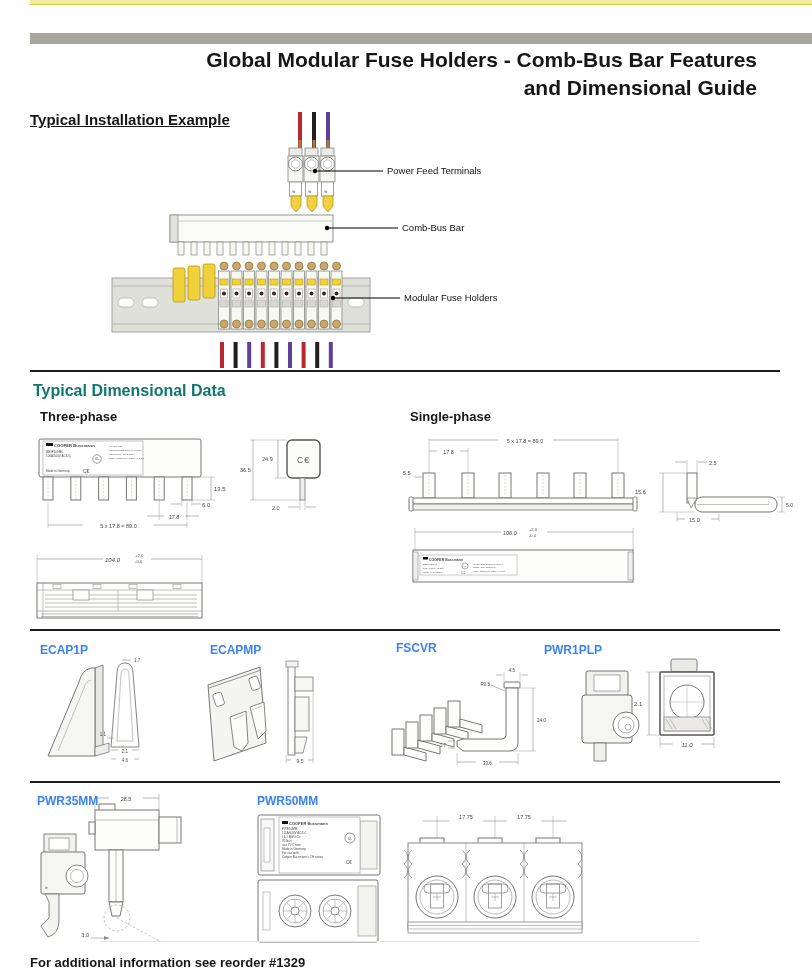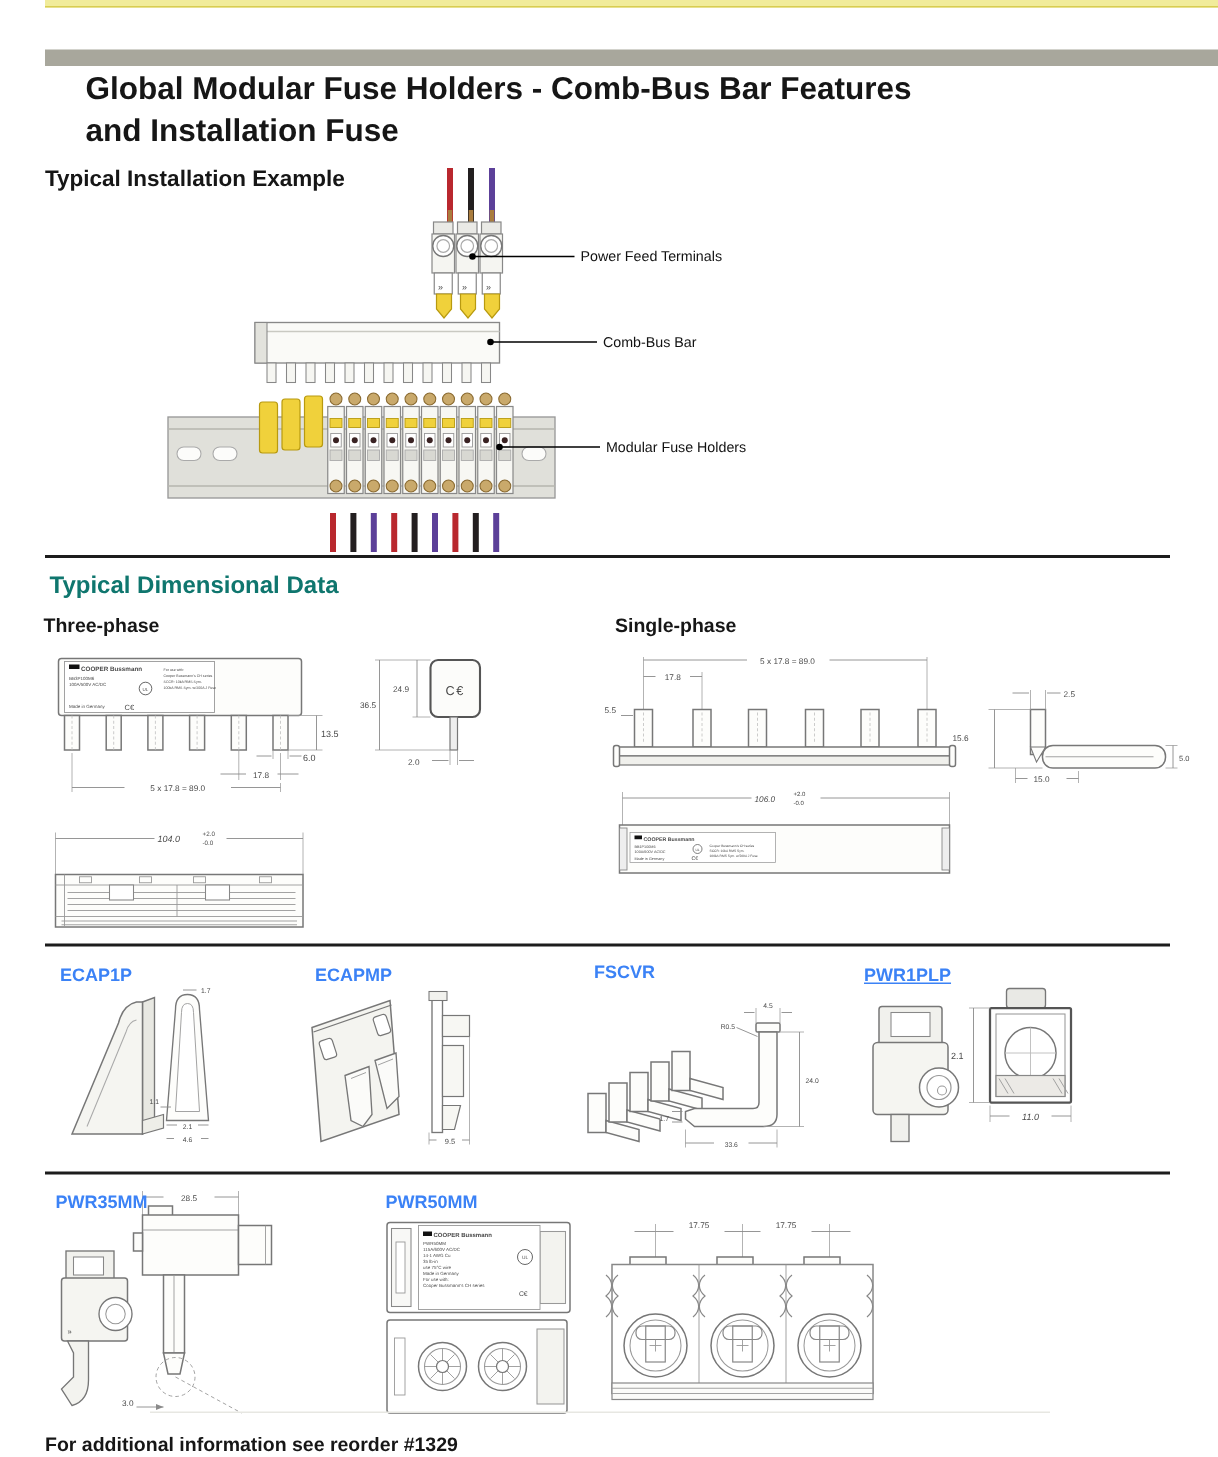--- a/index.html
+++ b/index.html
@@ -1,20 +1,20 @@
 <!DOCTYPE html>
 <html><head>
 <meta charset="utf-8">
 <style>
   html,body{margin:0;padding:0;background:#fff;}
   #page{position:relative;width:812px;height:971px;background:#fff;overflow:hidden;
         font-family:"Liberation Sans",sans-serif;color:#1a1a1a;}
   .abs{position:absolute;}
   .rule{position:absolute;height:2px;background:#1c1c1c;left:30px;width:750px;}
-  .title{position:absolute;left:57px;top:46px;width:700px;font-size:21px;font-weight:bold;line-height:1.32;color:#161616;}
+  .title{position:absolute;left:57px;top:46px;width:700px;font-size:21px;font-weight:bold;line-height:1.32;color:#161616;text-align:right;}
   .h2{position:absolute;font-size:15px;font-weight:bold;color:#161616;}
   .h2b{position:absolute;font-size:16px;font-weight:bold;color:#0f766e;}
   .h3{position:absolute;font-size:13px;font-weight:bold;color:#161616;}
   .ph{position:absolute;font-size:12px;font-weight:bold;color:#3b82f6;z-index:2;}
   .footer{position:absolute;left:30px;top:955px;font-size:13px;font-weight:bold;color:#161616;}
   svg{position:absolute;overflow:visible;}
   svg text{font-family:"Liberation Sans",sans-serif;fill:#4a4a4a;}
   .dl{stroke:#8a8a8a;stroke-width:0.6;fill:none;}
   .xl{stroke:#9a9a9a;stroke-width:0.5;fill:none;}
   .ol{stroke:#777;stroke-width:1;fill:#fdfdfb;}
@@ -25,24 +25,24 @@
 </head>
 <body>
 
 <div id="page">
 
   <div class="abs" style="left: 30px; top: 0px; right: 0px; height: 4px; border-bottom: 1px solid rgb(216, 205, 82); background: rgb(241, 236, 155);"></div>
   <div class="abs" style="left: 30px; top: 33px; right: 0px; height: 11px; background: rgb(168, 167, 156);"></div>
 
   <div class="title">
     <div>Global Modular Fuse Holders - Comb-Bus Bar Features</div>
-    <div>and Installation Fuse</div>
+    <div>and Dimensional Guide</div>
   </div>
 
-  <div class="h2" style="left:30px;top:111px;">Typical Installation Example</div>
+  <div class="h2" style="left:30px;top:111px;text-decoration:underline;">Typical Installation Example</div>
 
   <svg style="left:110px;top:110px;" width="400" height="262" viewBox="0 0 400 262">
     <defs>
       <g id="pft">
         <rect x="1" y="0" width="13" height="8" fill="#eaeae6" stroke="#888" stroke-width="0.8"></rect>
         <rect x="0" y="8" width="15" height="26" fill="#f5f5f1" stroke="#888" stroke-width="0.8"></rect>
         <circle cx="7.5" cy="16" r="7" fill="#fff" stroke="#777" stroke-width="0.9"></circle>
         <circle cx="7.5" cy="16" r="4.2" fill="none" stroke="#aaa" stroke-width="0.8"></circle>
         <rect x="1.5" y="34" width="12" height="14" fill="#fff" stroke="#888" stroke-width="0.8"></rect>
         <text x="4" y="45" font-size="6" fill="#999">»</text>
@@ -143,21 +143,21 @@
     <g>
       <circle cx="223" cy="188" r="2.2" fill="#000"></circle>
       <line x1="223" y1="188" x2="290" y2="188" class="co"></line>
       <text x="294" y="191" class="ct">Modular Fuse Holders</text>
     </g>
   </svg>
 
   <div class="rule" style="top:370px;"></div>
 
   <div class="h2b" style="left:33px;top:382px;">Typical Dimensional Data</div>
-  <div class="h3" style="left:29px;top:409px;">Three-phase</div>
+  <div class="h3" style="left:40px;top:409px;">Three-phase</div>
   <div class="h3" style="left:410px;top:409px;">Single-phase</div>
 
   <svg style="left:33px;top:428px;" width="290" height="105" viewBox="0 0 290 105">
     <defs>
       <g id="t3">
           <rect x="0" y="0" width="10" height="23" class="ol"></rect>
         <line x1="5" y1="0" x2="5" y2="23" stroke="#bbb" stroke-width="0.5" stroke-dasharray="2,1.5"></line>
         </g>
     </defs>
     <rect x="6" y="11" width="162" height="38" rx="2" class="ol"></rect>
@@ -345,21 +345,21 @@
       <text x="68" y="48" font-size="2.2">SCCR: 10kA RMS Sym.</text>
       <text x="68" y="51.5" font-size="2.2">100kA RMS Sym. w/200A J Fuse</text>
     </g>
   </svg>
 
   <div class="rule" style="top:629px;"></div>
 
   <div class="ph" style="left:40px;top:643px;">ECAP1P</div>
   <div class="ph" style="left:210px;top:643px;">ECAPMP</div>
   <div class="ph" style="left:396px;top:641px;">FSCVR</div>
-  <div class="ph" style="left:576px;top:643px;text-decoration:underline;">PWR1PLP</div>
+  <div class="ph" style="left:544px;top:643px;">PWR1PLP</div>
 
   <svg style="left:36px;top:655px;" width="135" height="112" viewBox="0 0 135 112">
     <g>
       <polygon points="59,13 67,10 67,96 59,101" fill="#e8e8e2" stroke="#777" stroke-width="0.9"></polygon>
       <path d="M12,101 L43,27 Q46,15 55,13 L59,13 L59,101 Z" fill="#f5f5f1" stroke="#777" stroke-width="1"></path>
       <path d="M22,96 L48,33 Q50,26 55,25" fill="none" stroke="#aaa" stroke-width="0.7"></path>
       <polygon points="59,92 73,88 73,97 59,101" fill="#eeeee8" stroke="#777" stroke-width="0.8"></polygon>
     </g>
     <g>
       <path d="M81,18 Q81,8 89,8 Q97,8 97,18 L103,92 L75,92 Z" fill="#fdfdfb" stroke="#777" stroke-width="0.9"></path>

